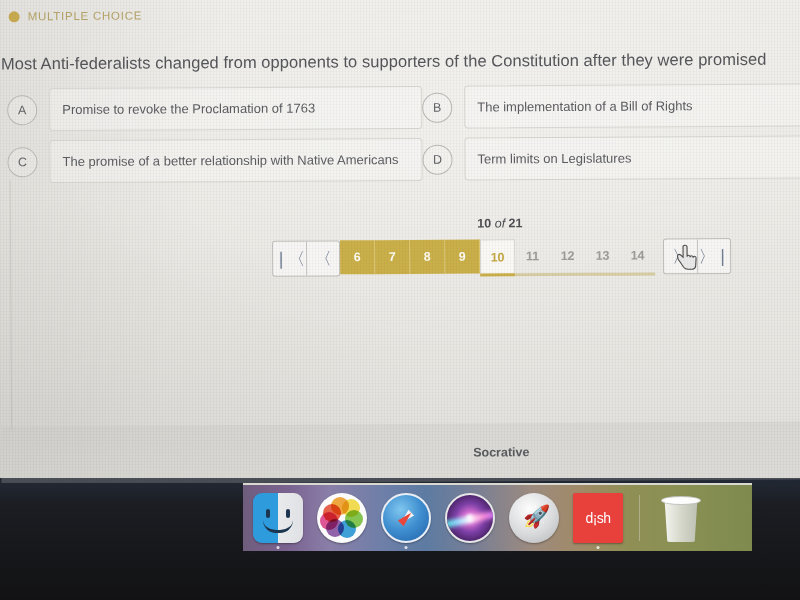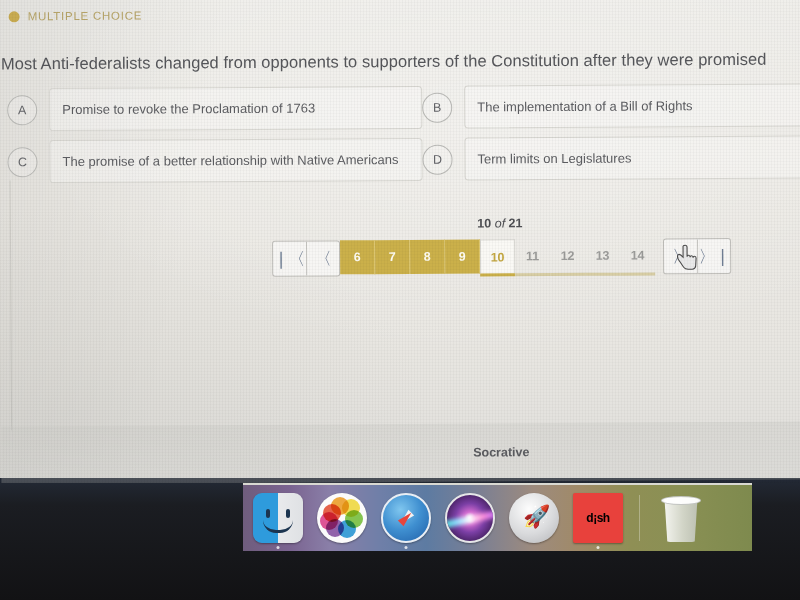--- a/index.html
+++ b/index.html
@@ -324,21 +324,21 @@
     color: #52555c; font-size: 22px; line-height: 22px;
   }
 
   .ic-dish {
     width: 50px; height: 50px; border-radius: 2px;
     background: #e8413c;
     display: flex; align-items: center; justify-content: center;
     box-shadow: 0 1px 2px rgba(0,0,0,0.35);
   }
   .ic-dish span {
-    color: #000000; font-size: 12px; font-weight: 700; letter-spacing: -0.5px;
+    color: #ffffff; font-size: 14px; font-weight: 400; letter-spacing: -0.5px;
   }
 
   .ic-trash {
     width: 44px; height: 50px;
     position: relative;
   }
   .ic-trash .can {
     position: absolute; left: 4px; top: 5px;
     width: 36px; height: 44px;
     background: linear-gradient(90deg, rgba(255,255,255,0.92), rgba(228,230,228,0.80) 55%, rgba(200,203,200,0.80));

